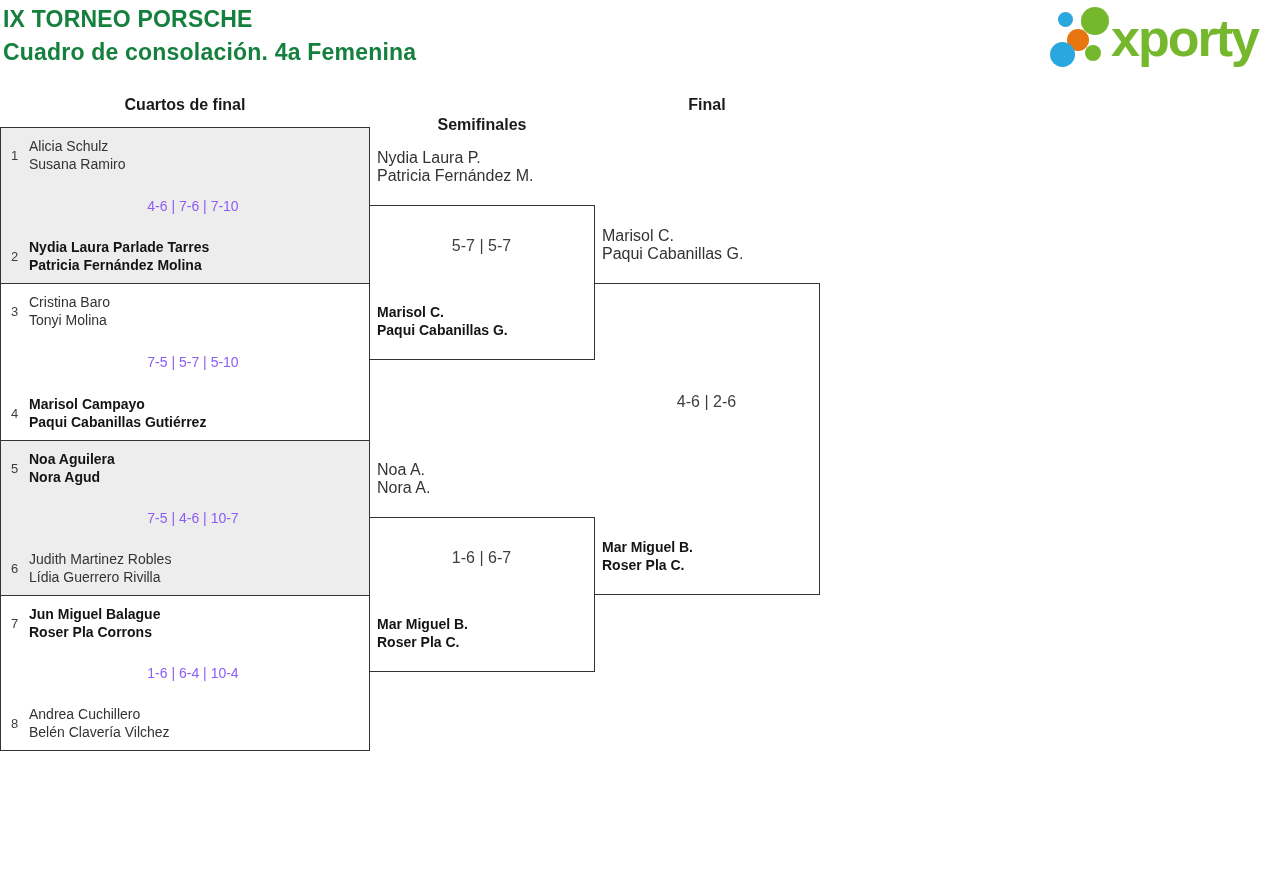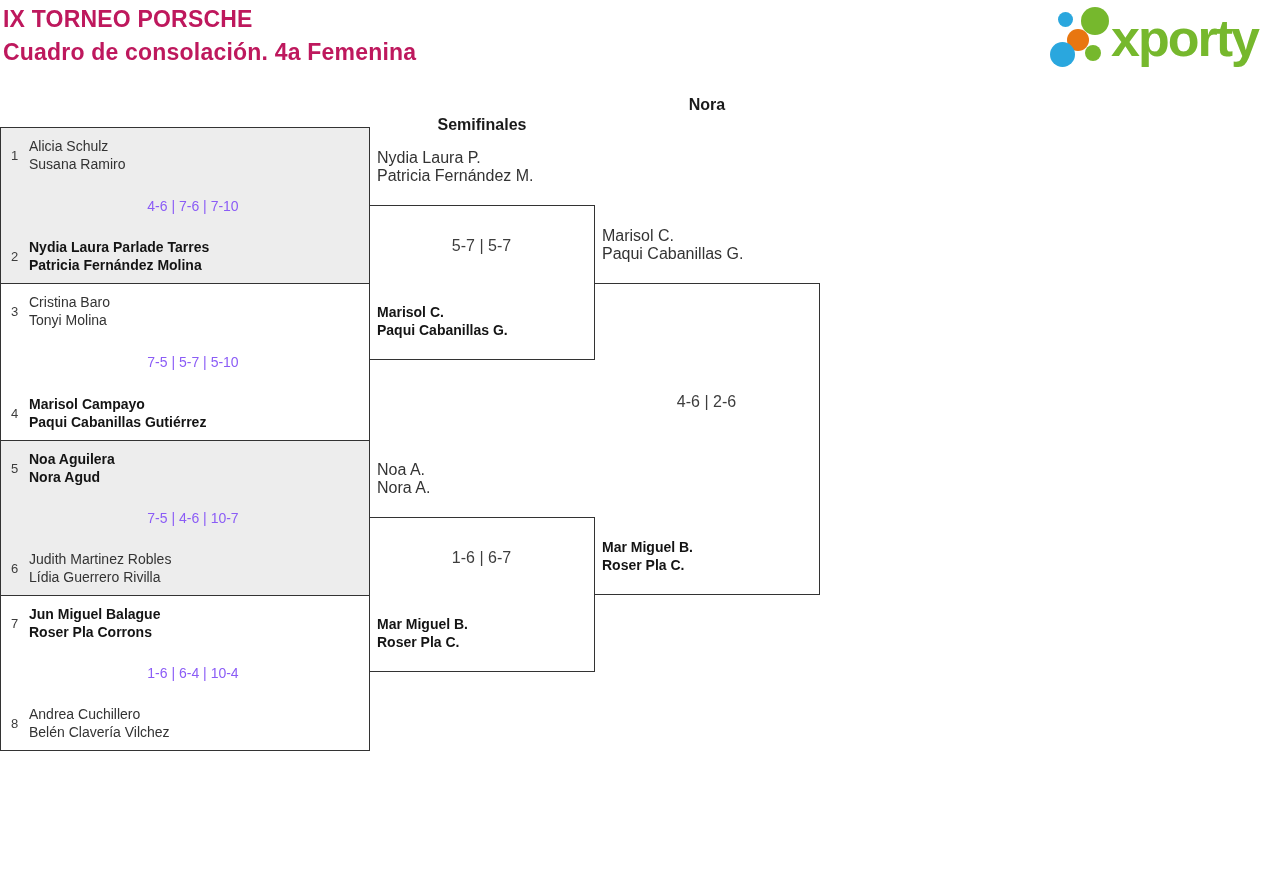--- a/index.html
+++ b/index.html
@@ -10,21 +10,21 @@
     background:#ffffff;
     font-family:"Liberation Sans", sans-serif;
     color:#333333;
     overflow:hidden;
   }
 
   
   .title {
     position:absolute; left:3px; top:3px;
     font-size:23px; font-weight:600; line-height:33px;
-    color:#be185d; letter-spacing:.2px;
+    color:#15803d; letter-spacing:.2px;
   }
 
   .logo { position:absolute; left:1045px; top:0; width:235px; height:80px; cursor:pointer; }
   .dot { position:absolute; border-radius:50%; }
   .dot-green-lg  { left:36px; top:7px;  width:28px; height:28px; background:#76b82d; }
   .dot-blue-sm   { left:13px; top:12px; width:15px; height:15px; background:#2aa7de; }
   .dot-orange    { left:22px; top:29px; width:22px; height:22px; background:#e87610; }
   .dot-blue-lg   { left:5px;  top:42px; width:25px; height:25px; background:#2aa7de; }
   .dot-green-sm  { left:40px; top:45px; width:16px; height:16px; background:#76b82d; }
   .wordmark {
@@ -104,22 +104,23 @@
 
   <div class="logo">
     <span class="dot dot-blue-sm"></span>
     <span class="dot dot-green-lg"></span>
     <span class="dot dot-orange"></span>
     <span class="dot dot-blue-lg"></span>
     <span class="dot dot-green-sm"></span>
     <span class="wordmark">xporty</span>
   </div>
 
+  <div class="round-header rh-qf">Cuartos de final</div>
   <div class="round-header rh-sf">Semifinales</div>
-  <div class="round-header rh-f">Nora</div>
+  <div class="round-header rh-f">Final</div>
 
   <div class="qf-column">
 
     <div class="qf-cell shaded divider h156">
       <div class="team-row">
         <span class="seed">1</span>
         <div class="names">
           <div>Alicia Schulz</div>
           <div>Susana Ramiro</div>
         </div>

